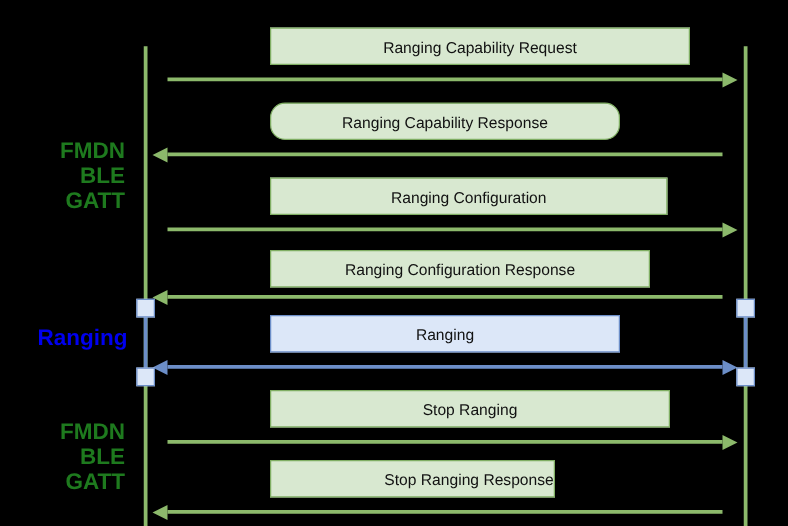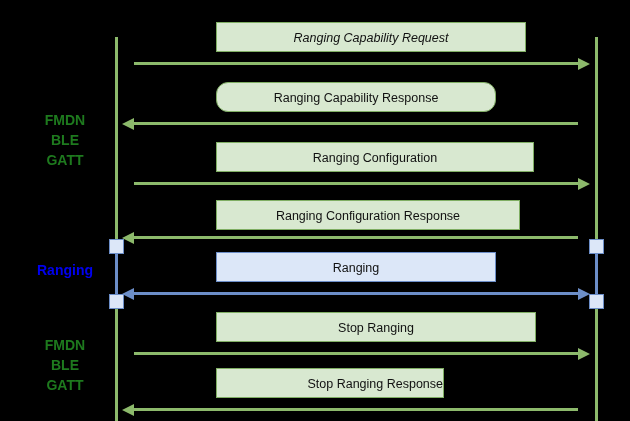--- a/index.html
+++ b/index.html
@@ -4,22 +4,22 @@
 <style>
   html,body{margin:0;padding:0;background:#000;}
   body{width:630px;height:421px;overflow:hidden;
        font-family:"Liberation Sans","DejaVu Sans",sans-serif;}
   #canvas{position:relative;width:630px;height:421px;background:#000;}
 
   
   .lifeline{position:absolute;width:3px;background:#8CB96B;}
 
   
-  .side-label{position:absolute;text-align:center;line-height:20px;
-              font-size:14px;font-weight:bold;white-space:pre-line;}
+  .side-label{position:absolute;text-align:right;line-height:20px;
+              font-size:18px;font-weight:bold;white-space:pre-line;}
   .side-label.green{color:#1E7A1E;}
   .side-label.blue{color:#0000F0;}
 
   
   .msg-box{position:absolute;height:30px;line-height:30px;
            text-align:center;font-size:12.5px;color:#111;
            box-sizing:border-box;}
   .msg-box.green{background:#D8E8D0;border:1px solid #7FAE63;}
   .msg-box.blue{background:#DCE7F8;border:1px solid #6C8EC8;}
 
@@ -75,21 +75,21 @@
         <span class="head left" style="left: -12px;"></span>
       </div>
       <div class="arrow green" style="left: 134px; top: 352px; width: 444px;">
         <span class="head right" style="right: -12px;"></span>
       </div>
       <div class="arrow green" style="left: 134px; top: 408px; width: 444px;">
         <span class="head left" style="left: -12px;"></span>
       </div>
     </div>
   <div id="box-layer">
-      <div class="msg-box green" style="left: 216px; top: 22px; width: 310px; font-style: italic;">Ranging Capability Request</div>
+      <div class="msg-box green" style="left: 216px; top: 22px; width: 336px;">Ranging Capability Request</div>
       <div class="msg-box green" style="left: 216px; top: 82px; width: 280px; border-radius: 12px;">Ranging Capability Response</div>
       <div class="msg-box green" style="left: 216px; top: 142px; width: 318px;">Ranging Configuration</div>
       <div class="msg-box green" style="left: 216px; top: 200px; width: 304px;">Ranging Configuration Response</div>
       <div class="msg-box blue" style="left: 216px; top: 252px; width: 280px;">Ranging</div>
       <div class="msg-box green" style="left: 216px; top: 312px; width: 320px;">Stop Ranging</div>
       <div class="msg-box green" style="left: 216px; top: 368px; width: 228px; text-align: right;">Stop Ranging Response</div>
     </div>
   <div id="activation-layer">
       <div class="act-bar" style="left: 115px; top: 246px; height: 56px;"></div>
       <div class="act-bar" style="left: 595px; top: 246px; height: 56px;"></div>

